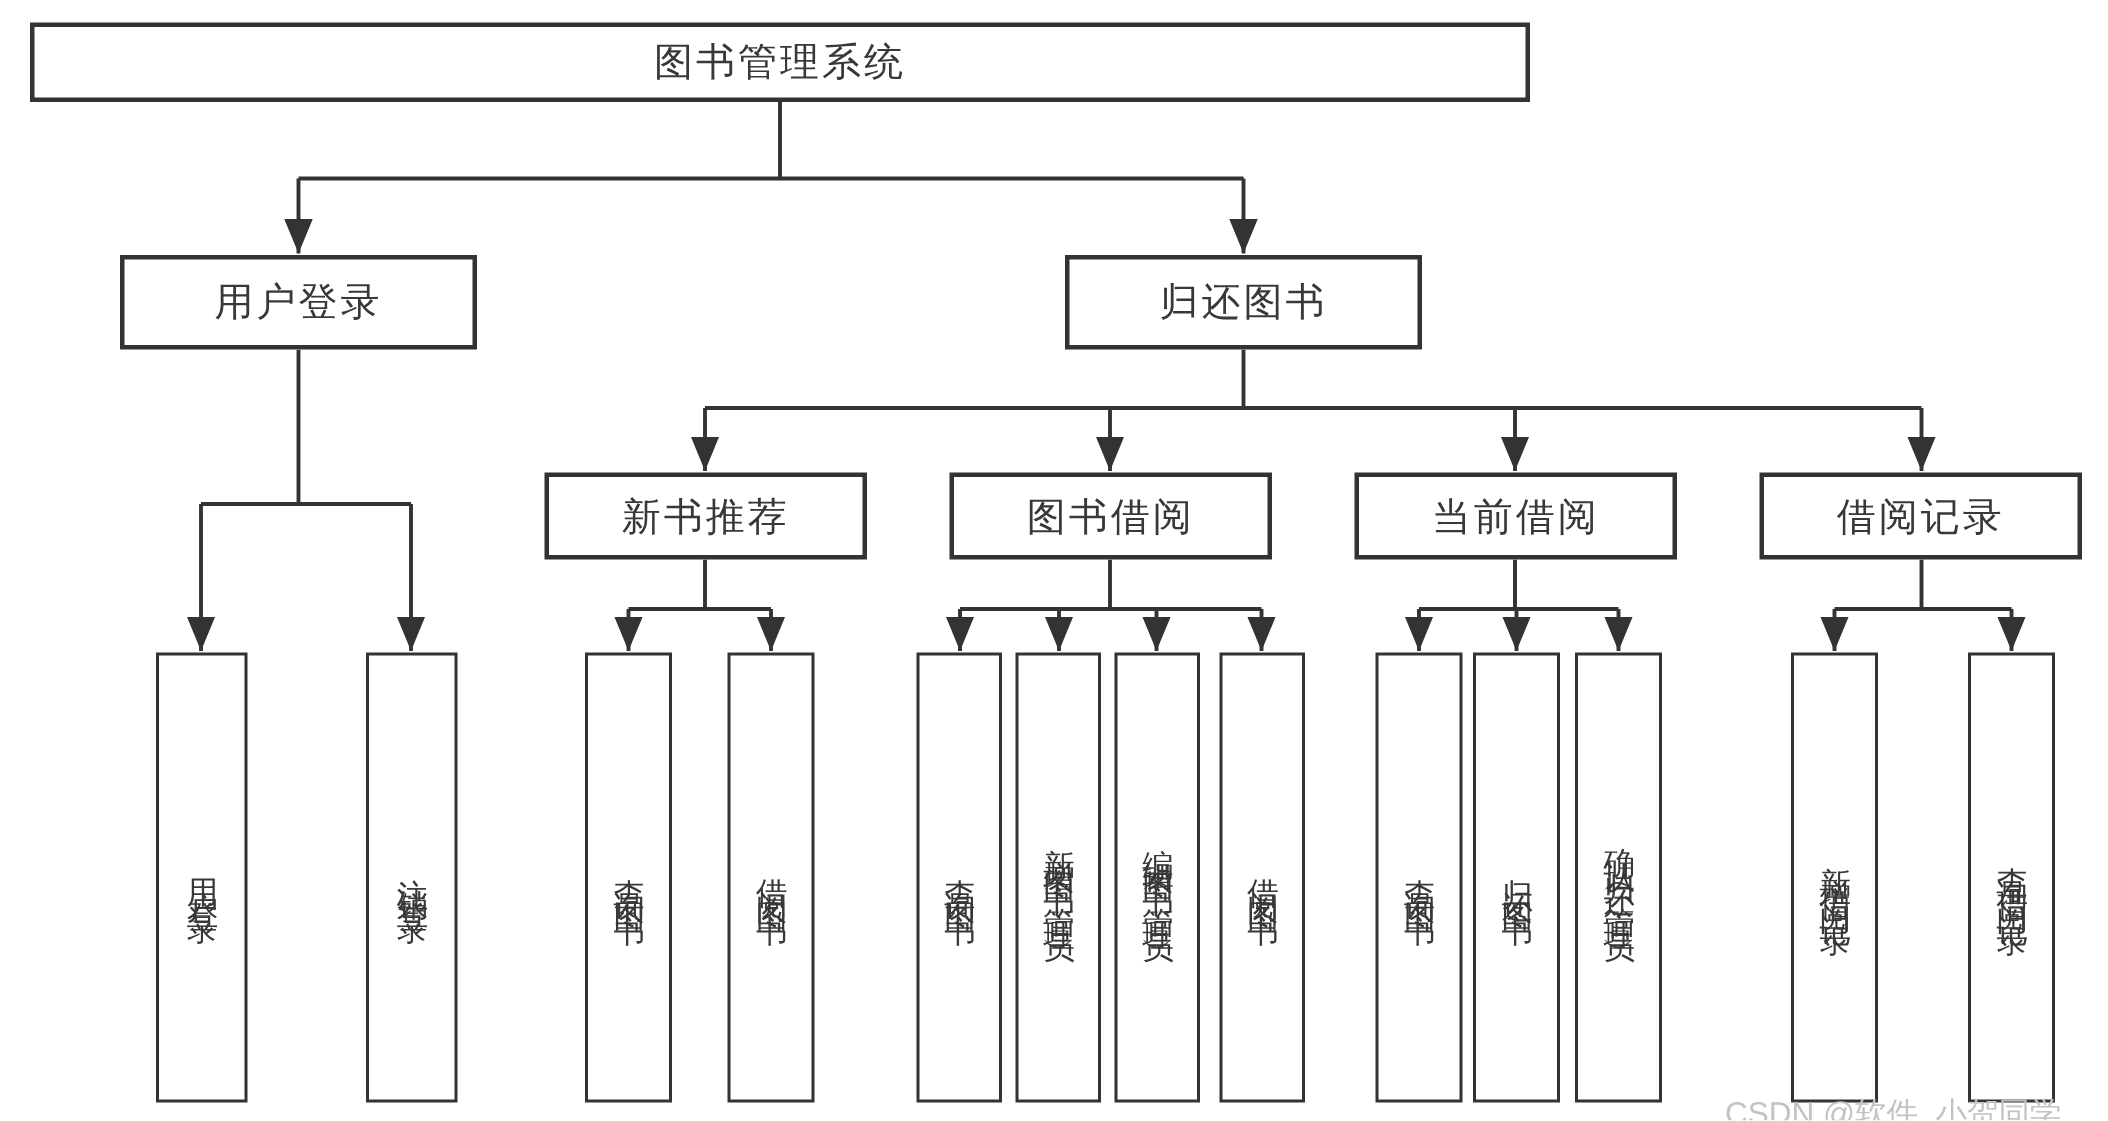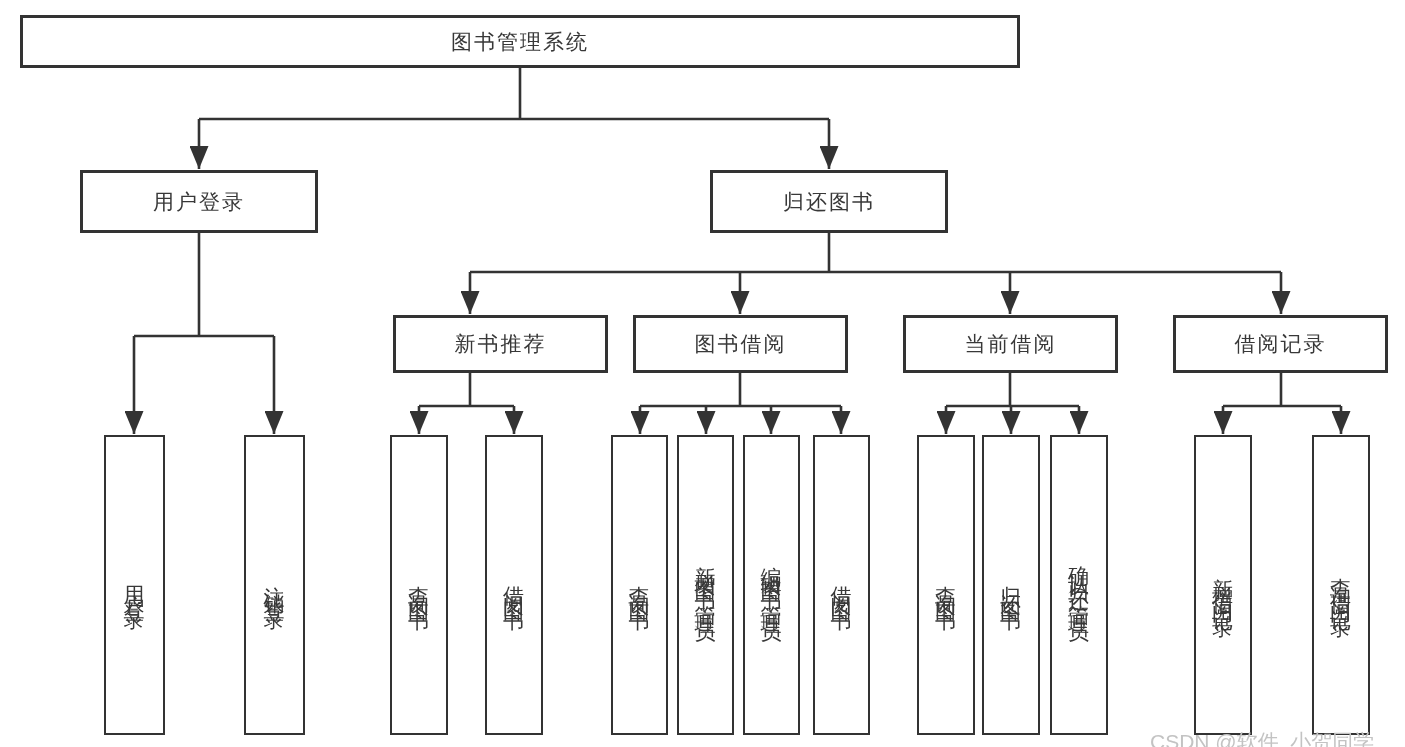--- a/index.html
+++ b/index.html
@@ -31,21 +31,21 @@
     position: absolute;
     box-sizing: border-box;
     background: var(--box-fill, #ffffff);
     border: 3px solid var(--box-border, #333333);
     color: var(--text, #383838);
     display: flex;
     align-items: center;
     justify-content: center;
   }
   .hnode {
-    font-size: 21px;
+    font-size: 26px;
     letter-spacing: 2px;
     white-space: nowrap;
     font-family: Liberation Mono, monospace;
   }
   .vnode {
     top: 435px;
     height: 300px;
     border-width: 2.5px;
   }
   .vnode .vlabel {
@@ -117,21 +117,21 @@
     <span>图书管理系统</span>
   </div>
 
   <div class="node hnode" style="left:80px; top:170px; width:238px; height:63px;">
     <span>用户登录</span>
   </div>
   <div class="node hnode" style="left:710px; top:170px; width:238px; height:63px;">
     <span>归还图书</span>
   </div>
 
-  <div class="node hnode" style="left:363px; top:315px; width:215px; height:58px;margin-left:30px;">
+  <div class="node hnode" style="left:363px; top:315px; width:215px; height:58px;">
     <span>新书推荐</span>
   </div>
   <div class="node hnode" style="left:633px; top:315px; width:215px; height:58px;">
     <span>图书借阅</span>
   </div>
   <div class="node hnode" style="left:903px; top:315px; width:215px; height:58px;">
     <span>当前借阅</span>
   </div>
   <div class="node hnode" style="left:1173px; top:315px; width:215px; height:58px;">
     <span>借阅记录</span>

